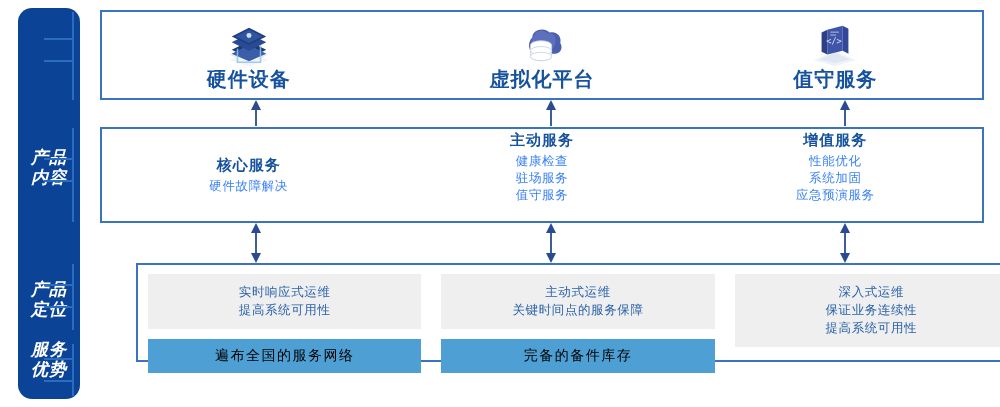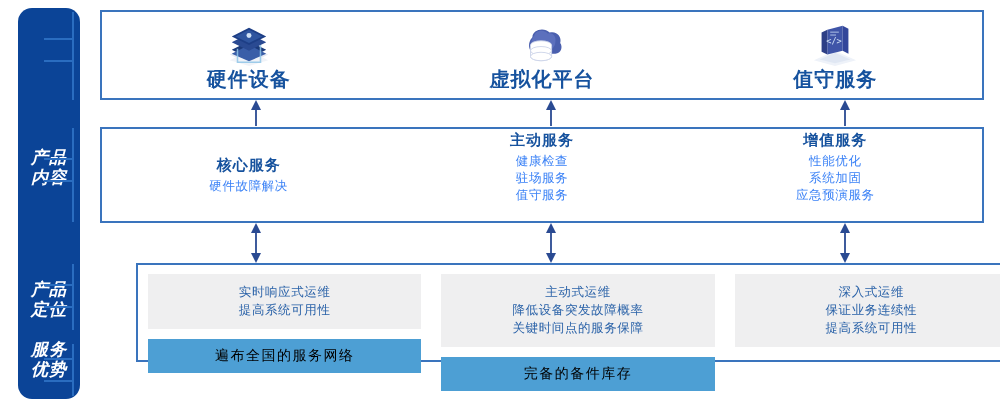--- a/index.html
+++ b/index.html
@@ -317,21 +317,20 @@
         <div class="grey-box">
           <span class="grey-line">实时响应式运维</span>
           <span class="grey-line">提高系统可用性</span>
         </div>
         <div class="blue-bar">遍布全国的服务网络</div>
       </div>
 
       <div class="col bottom-col">
         <div class="grey-box">
           <span class="grey-line">主动式运维</span>
-          <span class="grey-line">降低设备突发故障概率</span>
           <span class="grey-line">关键时间点的服务保障</span>
         </div>
         <div class="blue-bar">完备的备件库存</div>
       </div>
 
       <div class="col bottom-col">
         <div class="grey-box">
           <span class="grey-line">深入式运维</span>
           <span class="grey-line">保证业务连续性</span>
           <span class="grey-line">提高系统可用性</span>

